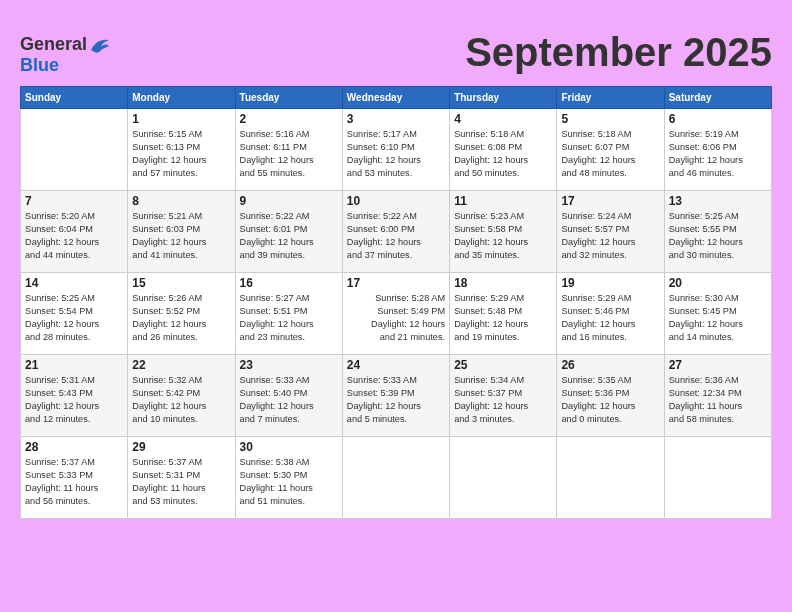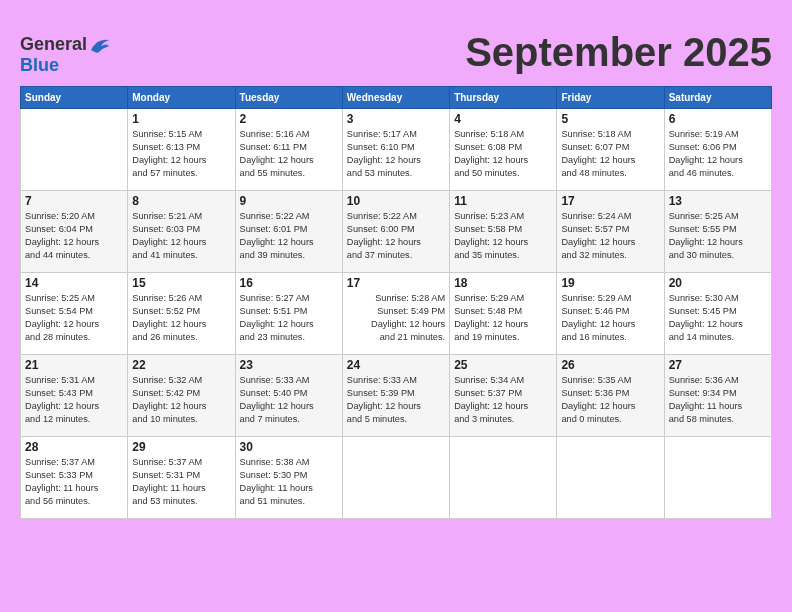--- a/index.html
+++ b/index.html
@@ -319,21 +319,21 @@
           <td>
             <div class="day-number">26</div>
             <div class="day-info" style="white-space: pre-line;">Sunrise: 5:35 AM
 Sunset: 5:36 PM
 Daylight: 12 hours
 and 0 minutes.</div>
           </td>
           <td>
             <div class="day-number">27</div>
             <div class="day-info" style="white-space: pre-line;">Sunrise: 5:36 AM
-Sunset: 9:34 PM
+Sunset: 12:34 PM
 Daylight: 11 hours
 and 58 minutes.</div>
           </td>
         </tr>
         <tr>
           <td>
             <div class="day-number">28</div>
             <div class="day-info" style="white-space: pre-line;">Sunrise: 5:37 AM
 Sunset: 5:33 PM
 Daylight: 11 hours

